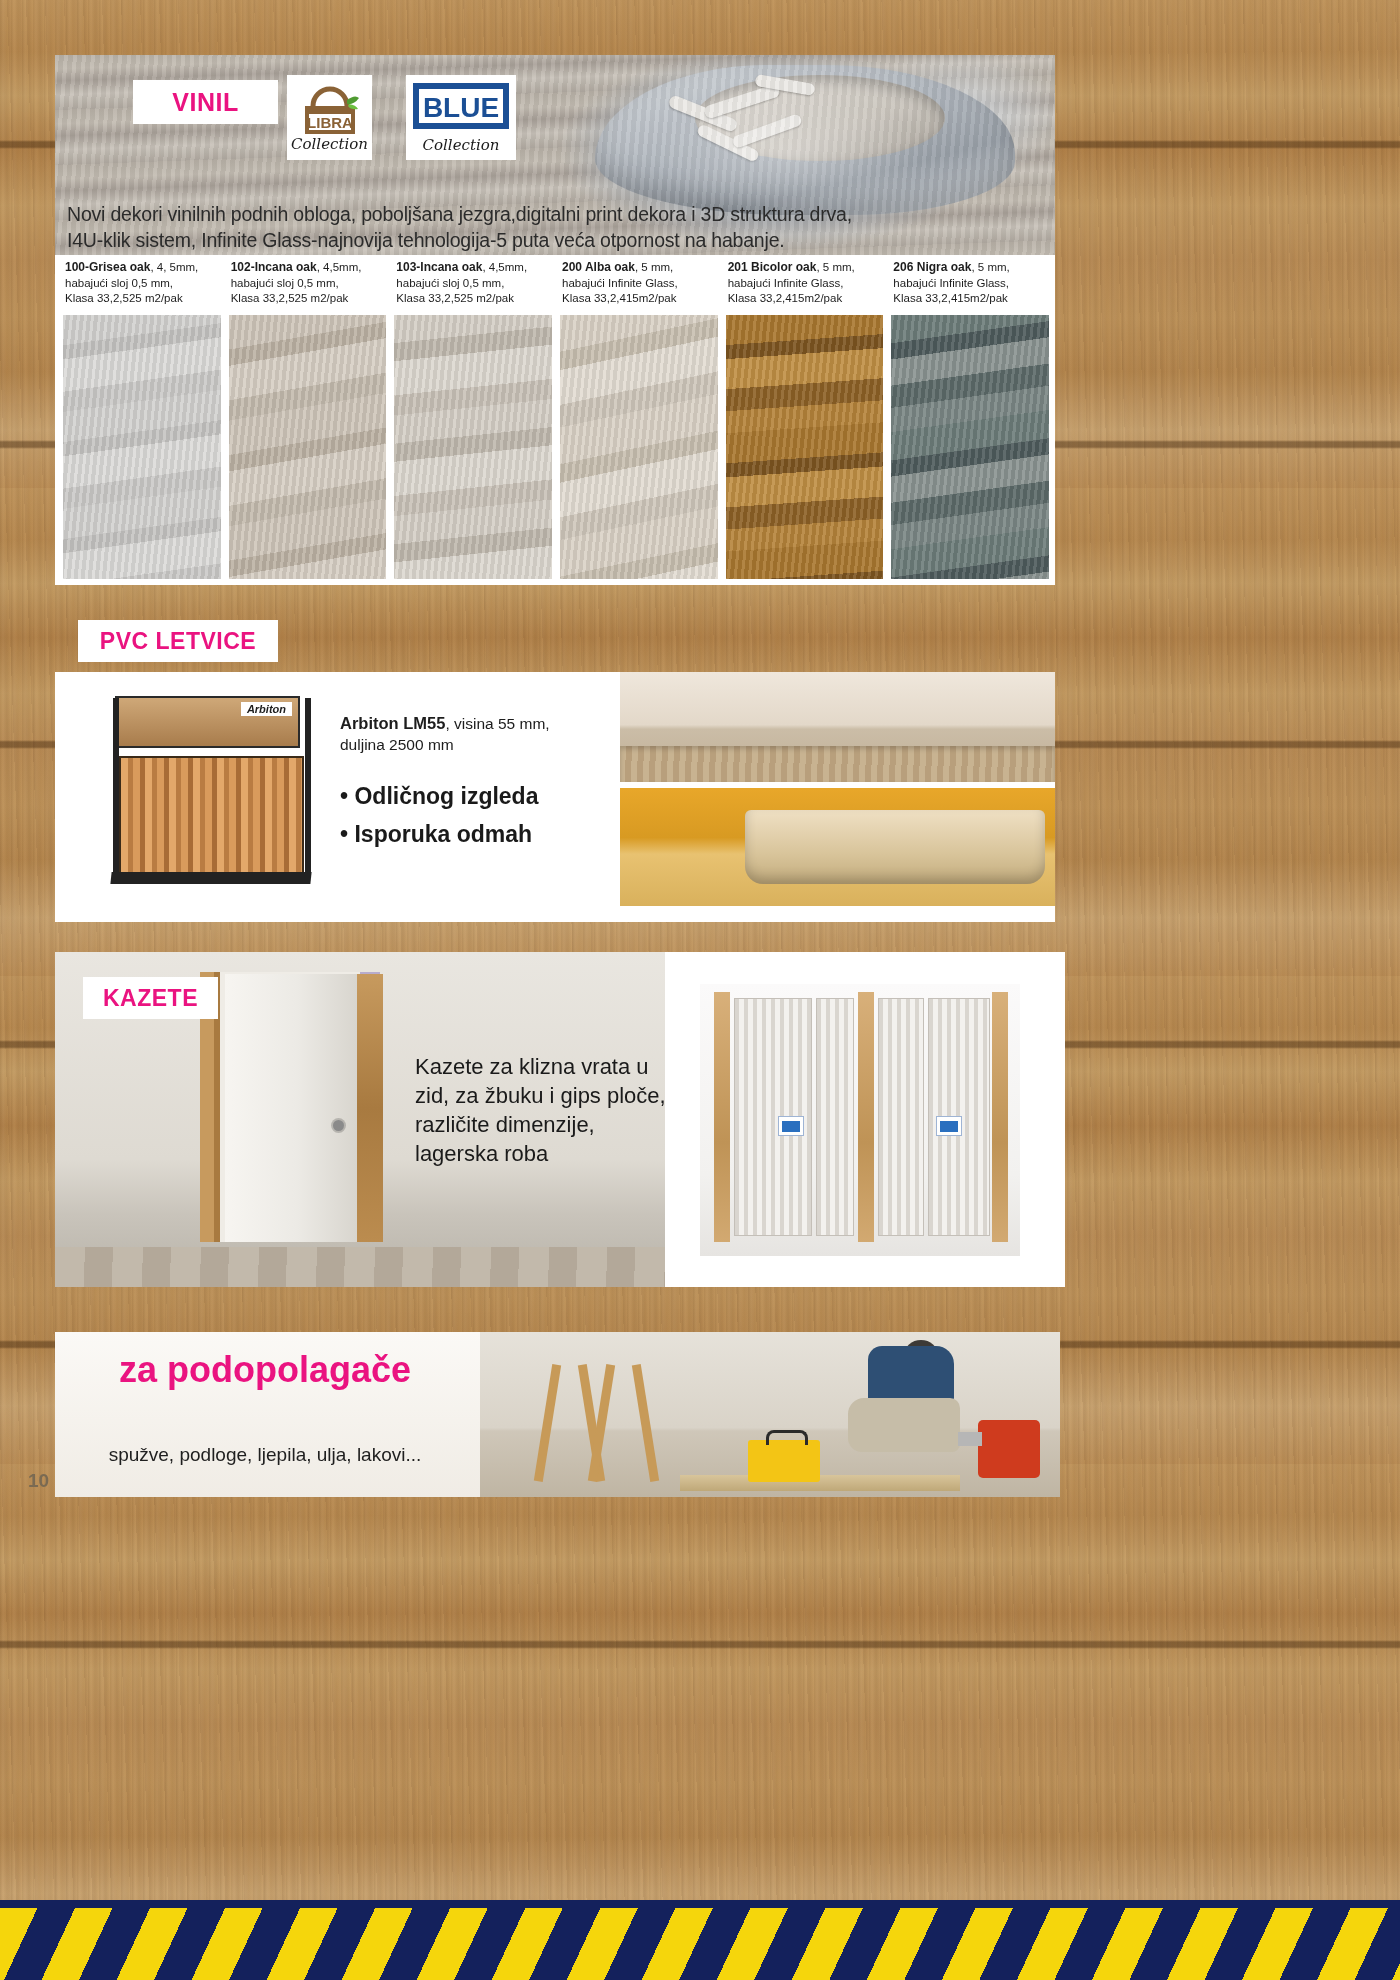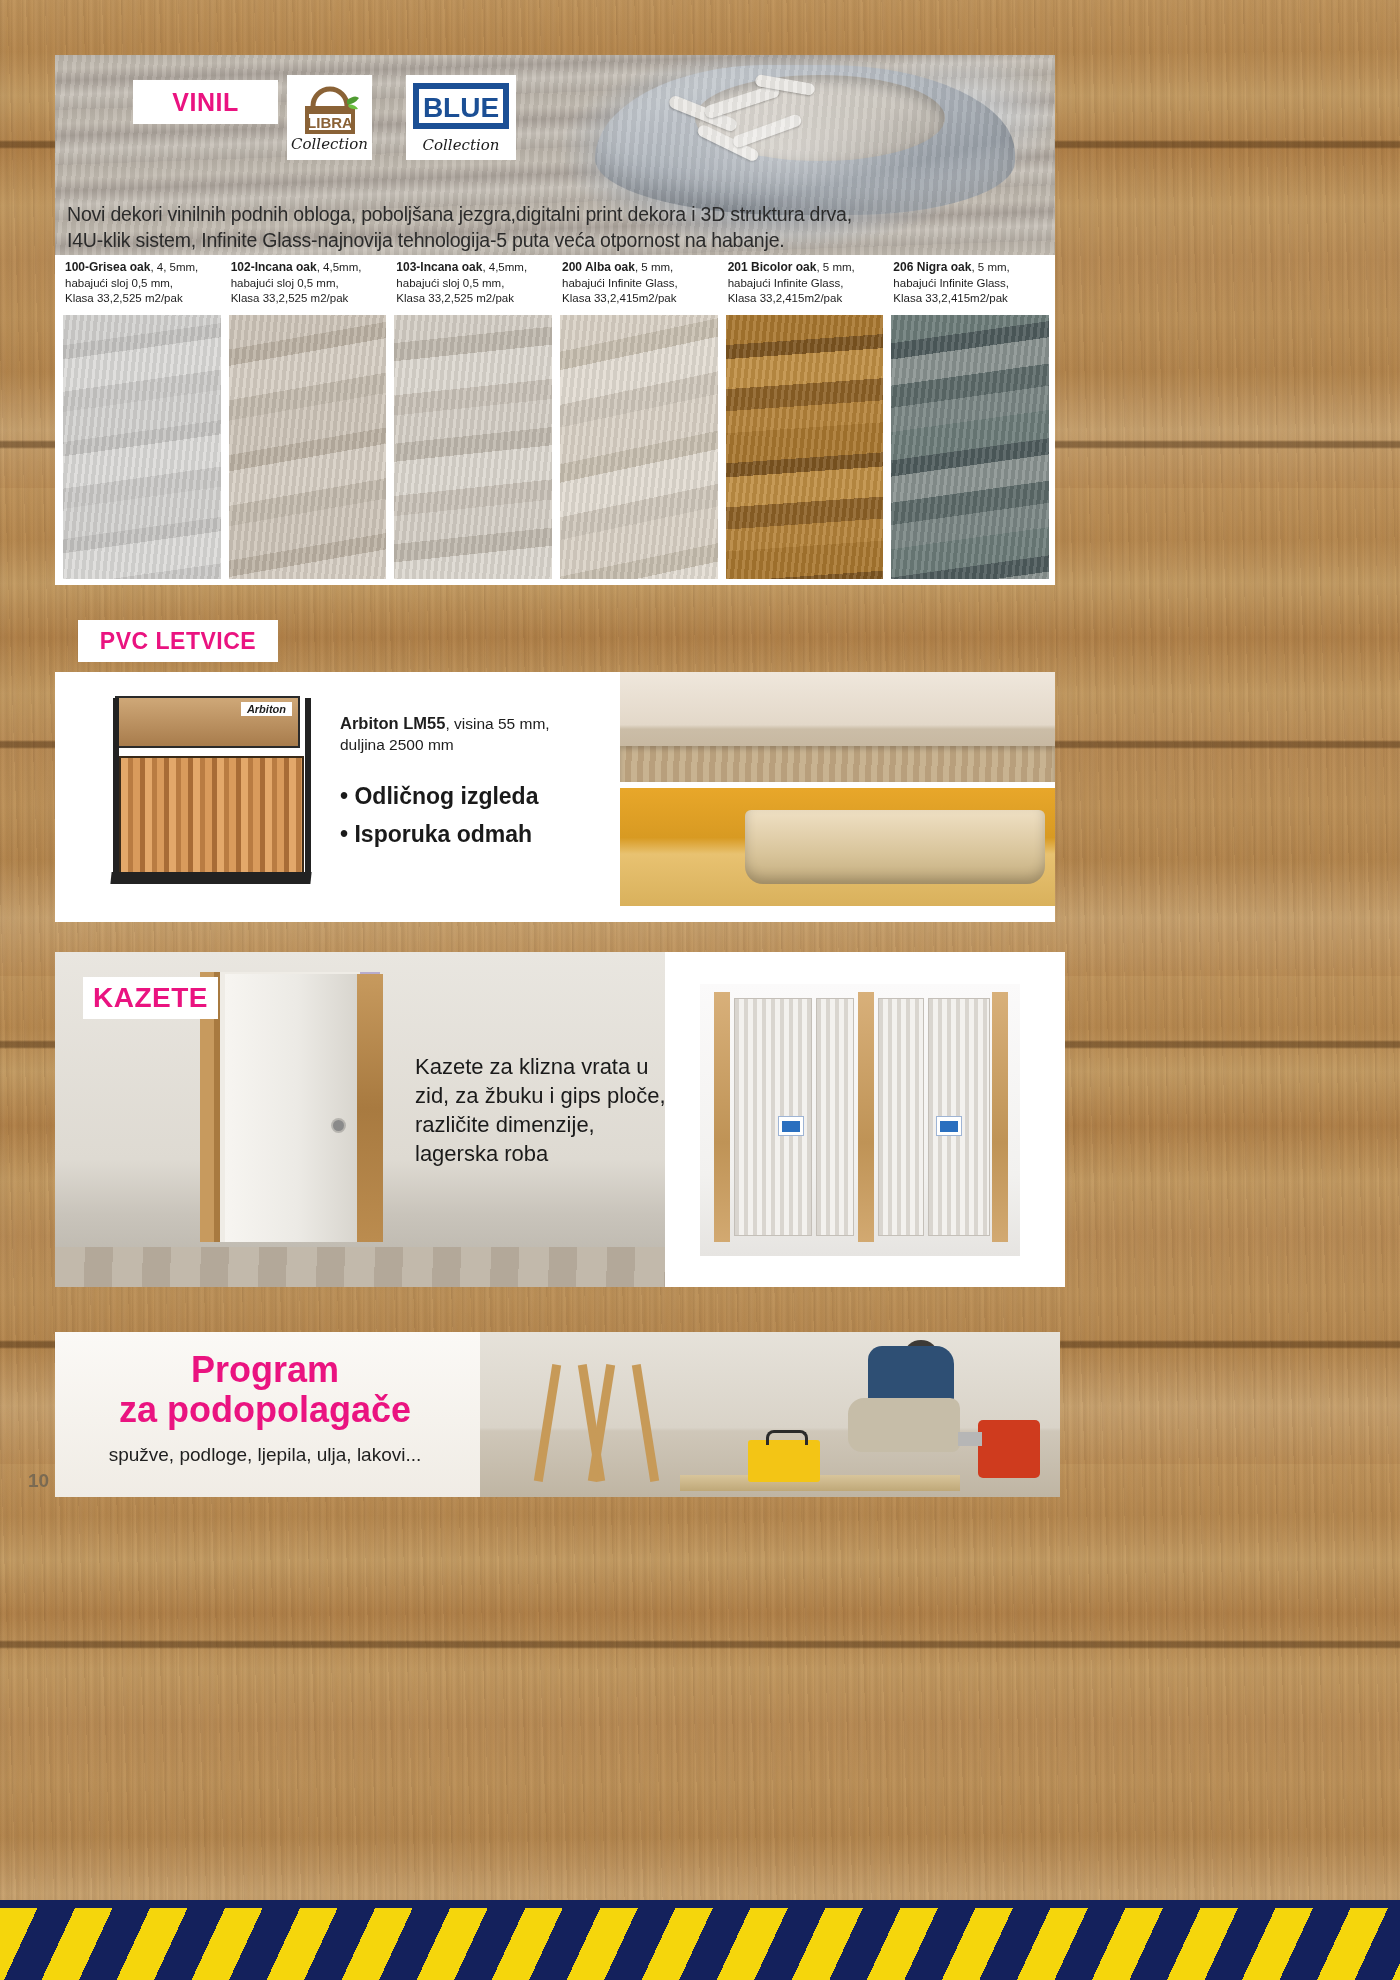--- a/index.html
+++ b/index.html
@@ -179,21 +179,21 @@
   .pvc-prod b { font-size:16.5px; }
   .pvc-bullets { margin-top:22px; }
   .pvc-bullets li{
     list-style:none; font-size:23px; font-weight:bold; color:#1a1a1a;
     line-height:1.65; white-space:nowrap;
   }
   .pvc-bullets li::before{ content:"• "; }
 
   
   #kazete-section { left:55px; top:952px; width:1010px; height:335px; }
-  #kazete-tag { left:28px; top:25px; width:135px; height:42px; font-size:28px; position:absolute; }
+  #kazete-tag { left:28px; top:25px; width:135px; height:42px; font-size:23px; position:absolute; }
 
   #door-photo{
     position:absolute; left:0; top:0; width:610px; height:335px;
     background: linear-gradient(180deg,#e9e6e0 0%,#dedad2 62%,#c9c4bb 78%,#b7b2a8 100%);
   }
   .door-frame{
     position:absolute; left:145px; top:20px; width:180px; height:270px;
     background: linear-gradient(90deg,#c79a5e 0 14px,#a87a40 14px 20px,#efece6 20px 160px,#b8accc 160px 180px);
     border-left:8px solid #b5takes;
   }
@@ -457,21 +457,20 @@
     <div class="cass-panel" style="left:228px;width:62px;"></div>
     <div class="cass-post" style="left:292px;"></div>
     <div class="cass-sticker" style="left:78px;top:132px;"></div>
     <div class="cass-sticker" style="left:236px;top:132px;"></div>
   </div>
 </div>
 
 <div class="card" id="program-section">
   <div id="program-left">
     <div id="program-title">
-      <div>Program</div>
       <div>za podopolagače</div>
     </div>
     <div id="program-sub">spužve, podloge, ljepila, ulja, lakovi...</div>
   </div>
   <div id="program-photo">
     <div class="ladder">
       <div class="ladder-leg" style="left:8px;top:0;height:118px;transform:rotate(9deg);"></div>
       <div class="ladder-leg" style="left:52px;top:0;height:118px;transform:rotate(-9deg);"></div>
       <div class="ladder-leg" style="left:62px;top:0;height:118px;transform:rotate(9deg);"></div>
       <div class="ladder-leg" style="left:106px;top:0;height:118px;transform:rotate(-9deg);"></div>

